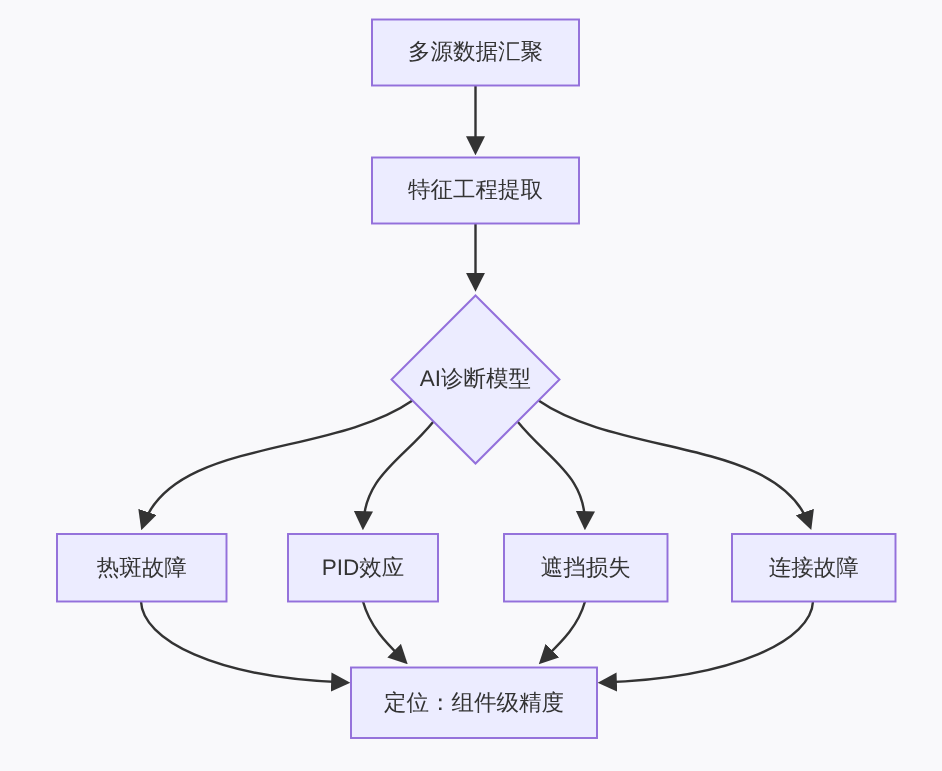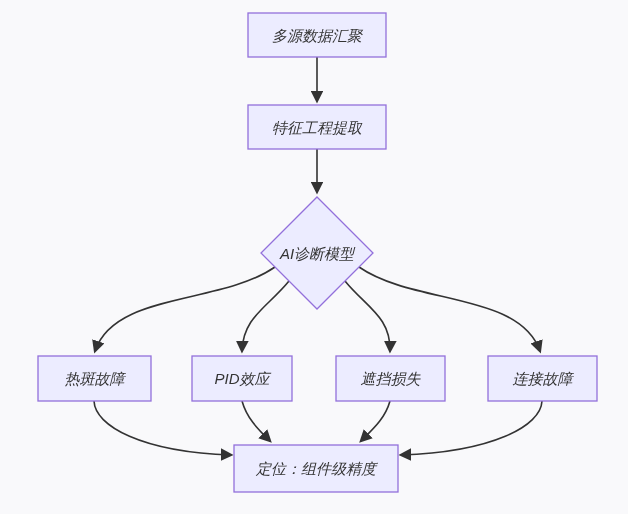--- a/index.html
+++ b/index.html
@@ -9,21 +9,20 @@
   body {
     background: var(--background, #f9f9fb);
     font-family: "Liberation Sans", "DejaVu Sans", sans-serif;
   }
   .canvas {
     position: relative;
     width: 621px;
     height: 514px;
     background: var(--background, #f9f9fb);
     overflow: hidden;
-    font-style: italic;
   }
   svg { display: block; }
   .edge {
     fill: none;
     stroke: var(--edge, #333333);
     stroke-width: 1.6px;
   }
   .node-shape {
     fill: var(--node-fill, #ececff);
     stroke: var(--node-border, #9370db);

